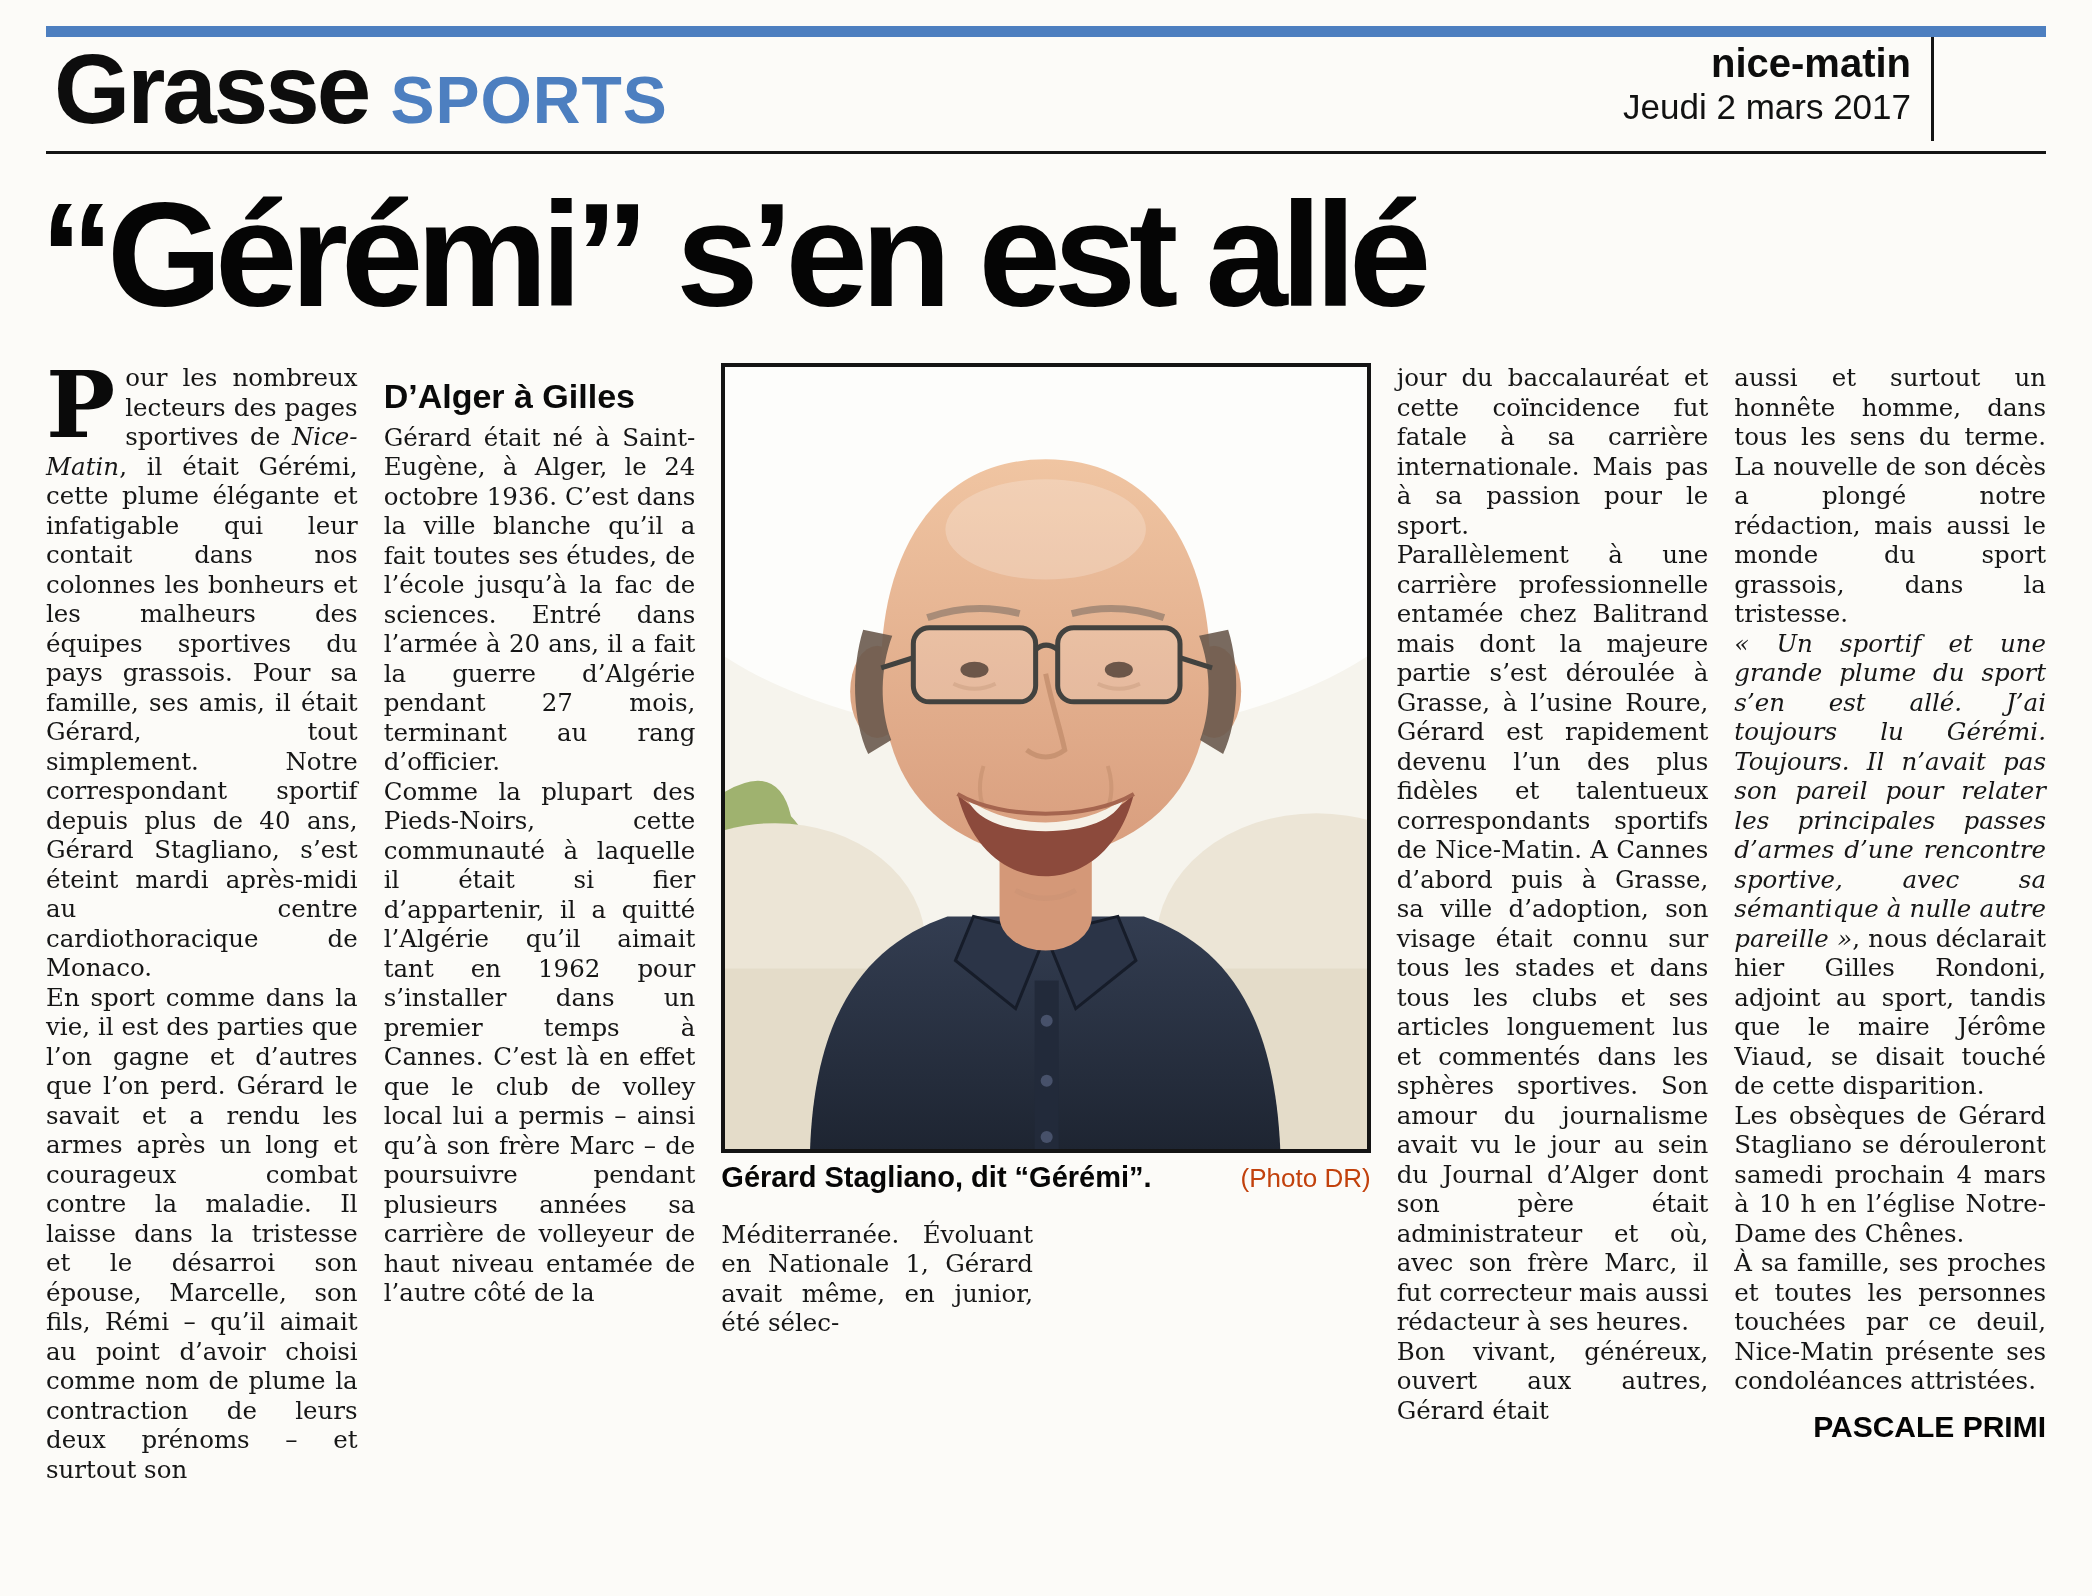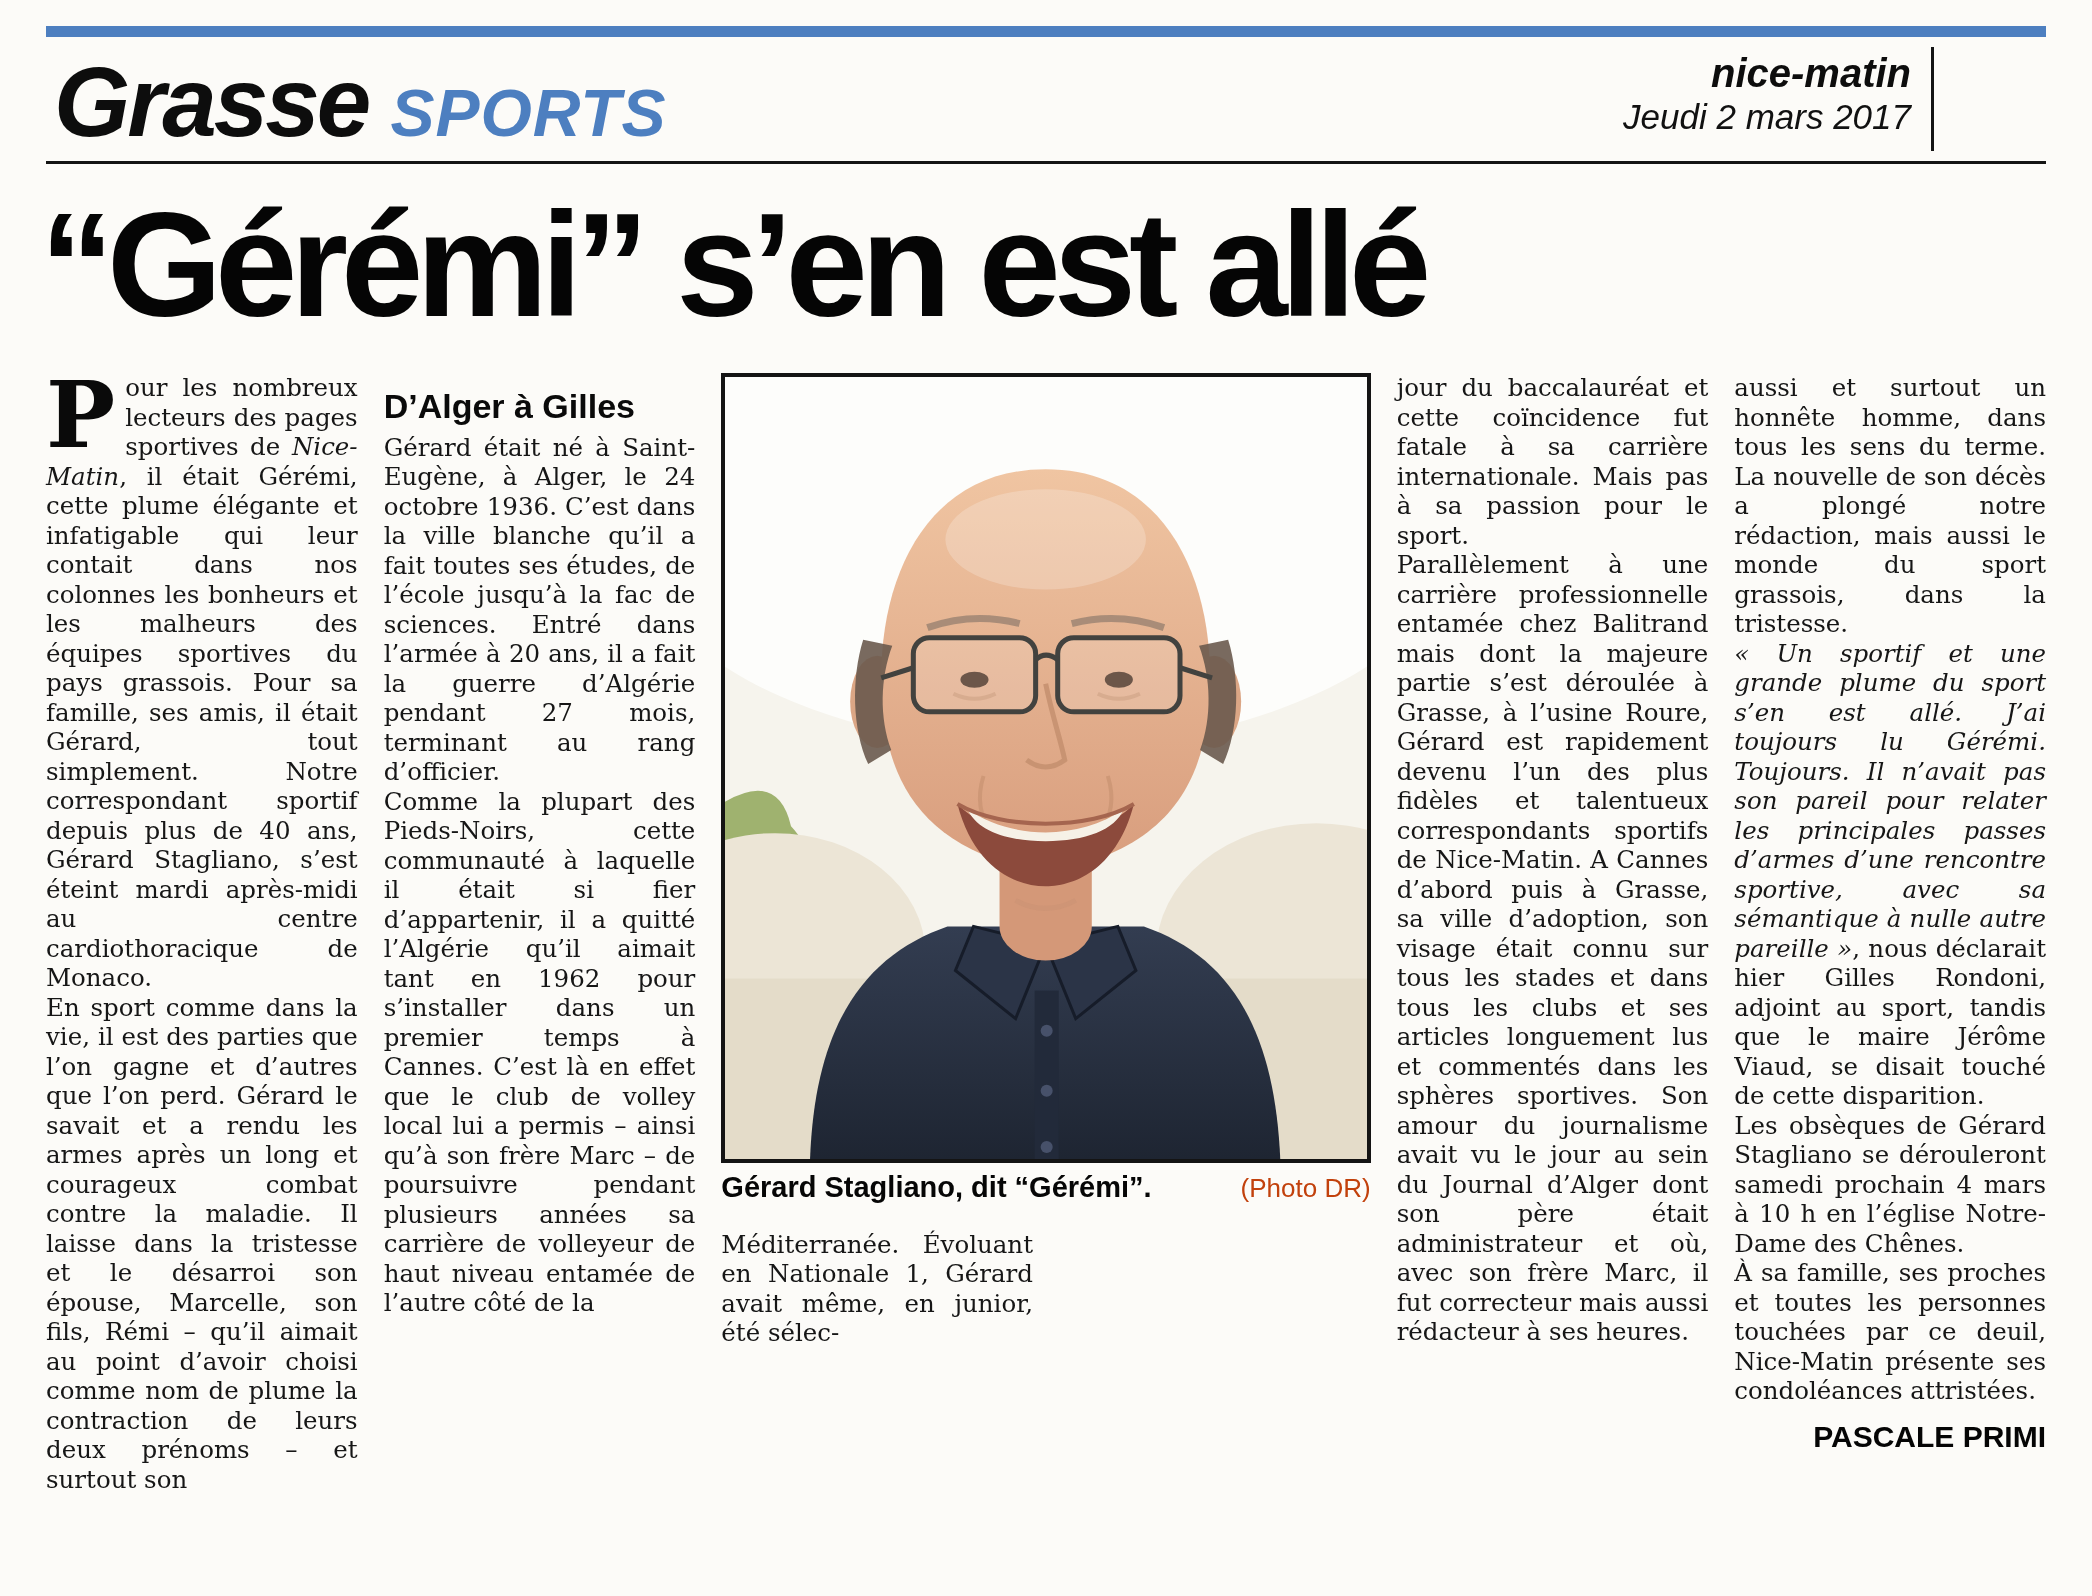--- a/index.html
+++ b/index.html
@@ -7,21 +7,21 @@
     width: 2092px; height: 1596px;
     background: #fcfbf8;
     overflow: hidden;
     font-family: "DejaVu Serif", serif;
     color: #161616;
   }
   .page { padding: 26px 46px 0 46px; box-sizing: border-box; width: 2092px; height: 1596px; }
 
   
   .accent-bar { height: 11px; background: #4d7fc0; width: 100%; }
-  .masthead { display: flex; justify-content: space-between; align-items: flex-end; padding: 10px 0 10px 8px; font-style: italic; }
+  .masthead { display: flex; justify-content: space-between; align-items: center; padding: 0 0 10px 8px; }
   .masthead-left { display: flex; align-items: baseline; }
   .section-name {
     font-family: "Liberation Sans", sans-serif;
     font-size: 98px; font-weight: 700; letter-spacing: -3px; color: #0d0d0d; line-height: 1;
   }
   .section-sub {
     font-family: "Liberation Sans", sans-serif;
     font-size: 66px; font-weight: 700; letter-spacing: 1px; color: #4d7fc0; line-height: 1; margin-left: 22px;
   }
   .masthead-right {
@@ -185,20 +185,21 @@
       <div class="subcols">
         <div class="col">
             <p><span>Méditerranée. Évoluant en Nationale 1, Gérard avait même, en junior, été sélec-</span></p>
           </div>
       </div>
     </div>
 
     <div class="col">
         <p><span>jour du baccalauréat et cette coïncidence fut fatale à sa carrière internationale. Mais pas à sa passion pour le sport.</span></p>
         <p><span>Parallèlement à une carrière professionnelle entamée chez Balitrand mais dont la majeure partie s’est déroulée à Grasse, à l’usine Roure, Gérard est rapidement devenu l’un des plus fidèles et talentueux correspondants sportifs de Nice-Matin. A Cannes d’abord puis à Grasse, sa ville d’adoption, son visage était connu sur tous les stades et dans tous les clubs et ses articles longuement lus et commentés dans les sphères sportives. Son amour du journalisme avait vu le jour au sein du Journal d’Alger dont son père était administrateur et où, avec son frère Marc, il fut correcteur mais aussi rédacteur à ses heures.</span></p>
+        <p><span>Bon vivant, généreux, ouvert aux autres, Gérard était</span></p>
       </div>
 
     <div class="col">
         <p><span>aussi et surtout un honnête homme, dans tous les sens du terme. La nouvelle de son décès a plongé notre rédaction, mais aussi le monde du sport grassois, dans la tristesse.</span></p>
         <p><span class="it">« Un sportif et une grande plume du sport s’en est allé. J’ai toujours lu Gérémi. Toujours. Il n’avait pas son pareil pour relater les principales passes d’armes d’une rencontre sportive, avec sa sémantique à nulle autre pareille »</span><span>, nous déclarait hier Gilles Rondoni, adjoint au sport, tandis que le maire Jérôme Viaud, se disait touché de cette disparition.</span></p>
         <p><span>Les obsèques de Gérard Stagliano se dérouleront samedi prochain 4 mars à 10 h en l’église Notre-Dame des Chênes.</span></p>
         <p><span>À sa famille, ses proches et toutes les personnes touchées par ce deuil, Nice-Matin présente ses condoléances attristées.</span></p>
         <div class="byline">PASCALE PRIMI</div>
       </div>
 

